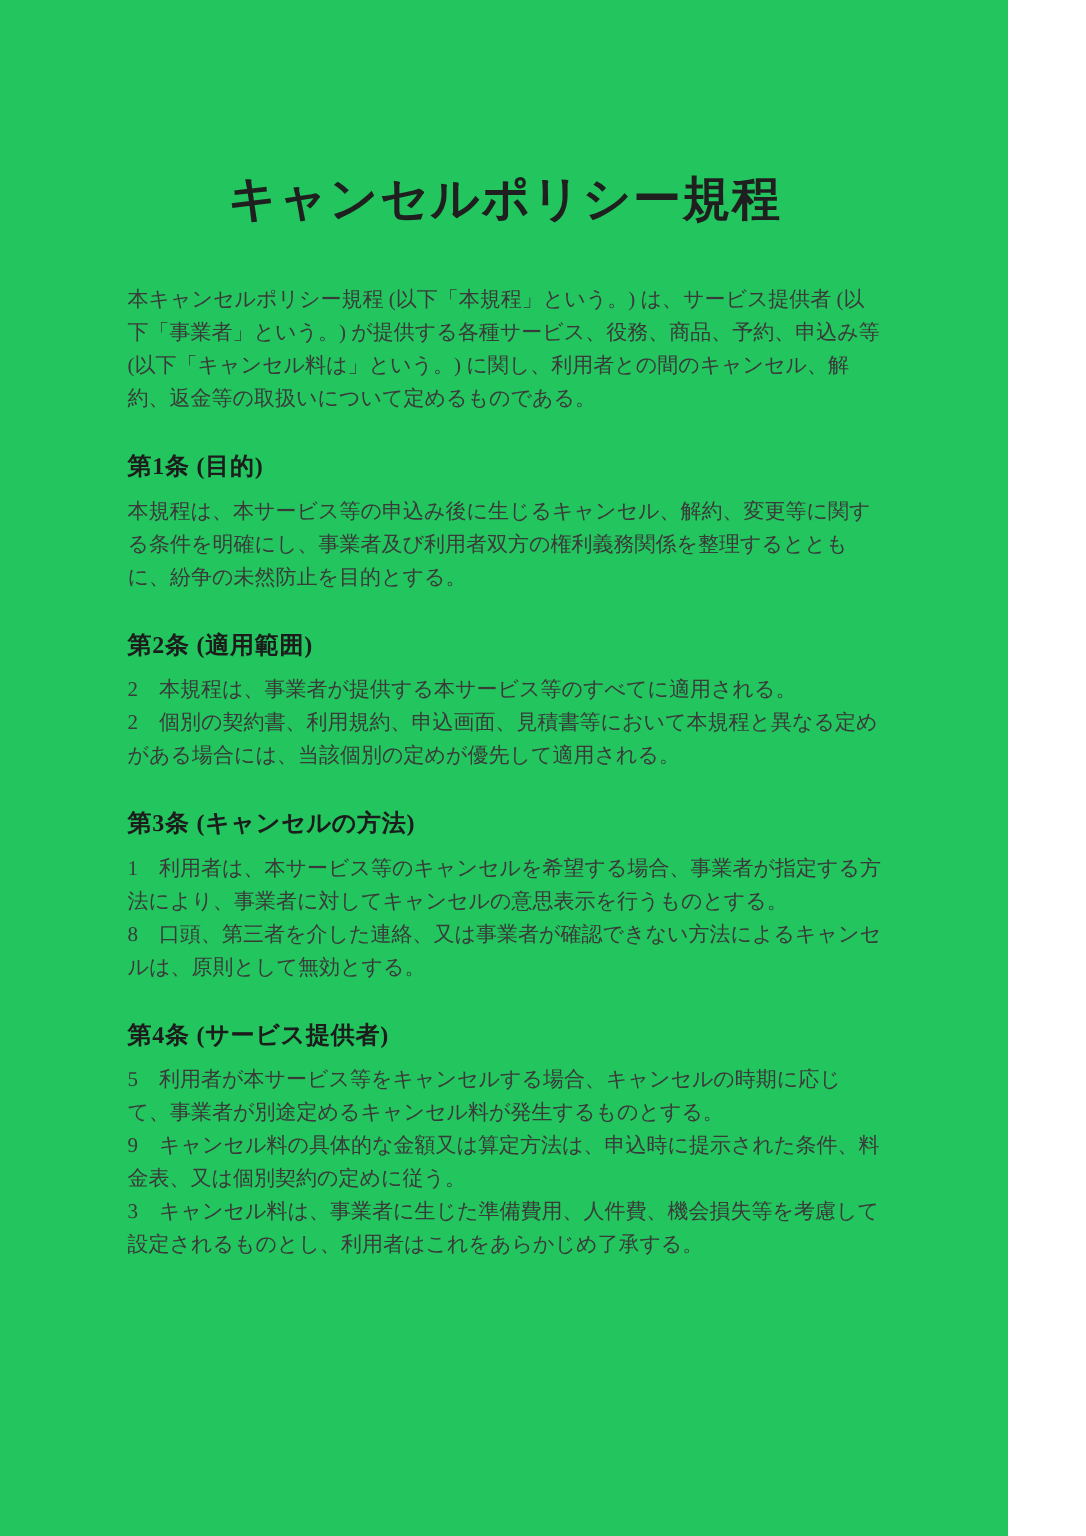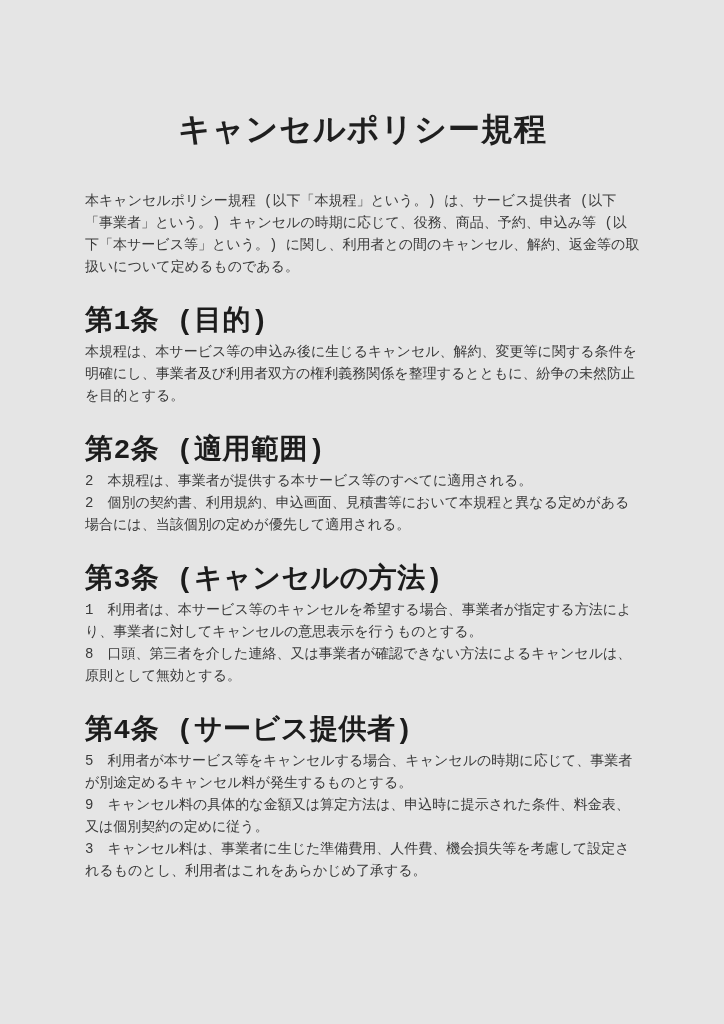--- a/index.html
+++ b/index.html
@@ -2,25 +2,25 @@
 <html lang="ja"><head>
 <meta charset="utf-8">
 <style>
   html, body {
     margin: 0;
     padding: 0;
     background: #ffffff;
   }
   .page {
     position: relative;
-    width: 724px;
+    width: 672px;
     height: 1024px;
-    background: #e5e5e5;
+    background: #22c55e;
     overflow: hidden;
-    font-family: Liberation Mono, monospace;
+    font-family: Liberation Serif, serif;
     -webkit-font-smoothing: antialiased;
   }
   .content {
     padding: 0 84px 0 85px;
   }
   .doc-title {
     margin: 0;
     padding-top: 112px;
     font-size: 32px;
     line-height: 40px;
@@ -30,22 +30,22 @@
     color: #1f1f1f;
   }
   .intro {
     margin: 38px 0 0 0;
     font-size: 14px;
     line-height: 22px;
     color: #3a3a3a;
     text-align: left;
   }
   .section-heading {
-    margin: 30px 0 0 0;
-    font-size: 28px;
+    margin: 20px 0 0 0;
+    font-size: 16px;
     line-height: 28px;
     font-weight: 700;
     letter-spacing: 0.5px;
     color: #1c1c1c;
   }
   .section p {
     margin: 0;
     font-size: 14px;
     line-height: 22px;
     color: #3a3a3a;
@@ -55,21 +55,21 @@
   }
 </style>
 </head>
 <body>
 
 <div class="page">
   <div class="content">
 
     <h1 class="doc-title">キャンセルポリシー規程</h1>
 
-    <p class="intro">本キャンセルポリシー規程 (以下「本規程」という。) は、サービス提供者 (以下「事業者」という。) キャンセルの時期に応じて、役務、商品、予約、申込み等 (以下「本サービス等」という。) に関し、利用者との間のキャンセル、解約、返金等の取扱いについて定めるものである。</p>
+    <p class="intro">本キャンセルポリシー規程 (以下「本規程」という。) は、サービス提供者 (以下「事業者」という。) が提供する各種サービス、役務、商品、予約、申込み等 (以下「キャンセル料は」という。) に関し、利用者との間のキャンセル、解約、返金等の取扱いについて定めるものである。</p>
 
     <section class="section">
       <h2 class="section-heading">第1条 (目的)</h2>
       <p class="first">本規程は、本サービス等の申込み後に生じるキャンセル、解約、変更等に関する条件を明確にし、事業者及び利用者双方の権利義務関係を整理するとともに、紛争の未然防止を目的とする。</p>
     </section>
 
     <section class="section">
       <h2 class="section-heading">第2条 (適用範囲)</h2>
       <p class="first">2　本規程は、事業者が提供する本サービス等のすべてに適用される。</p>
       <p>2　個別の契約書、利用規約、申込画面、見積書等において本規程と異なる定めがある場合には、当該個別の定めが優先して適用される。</p>

